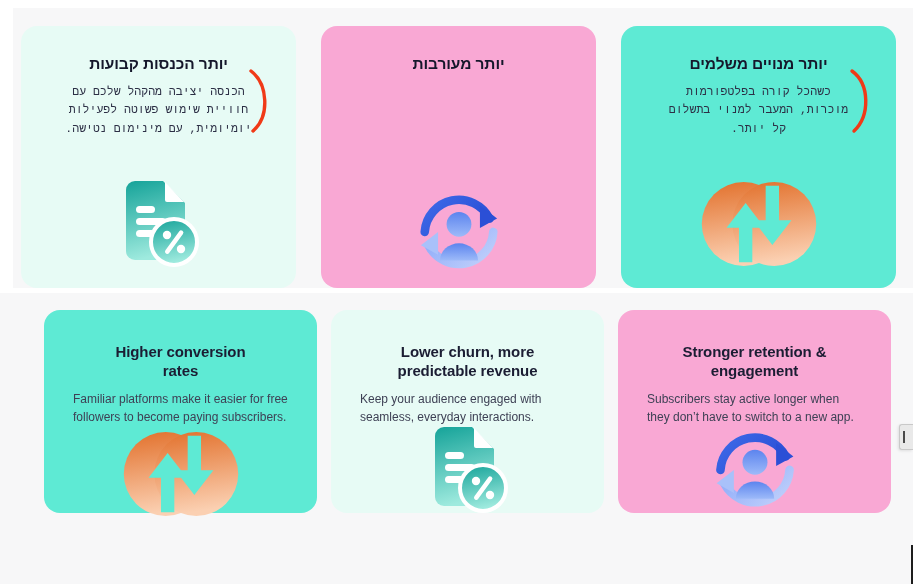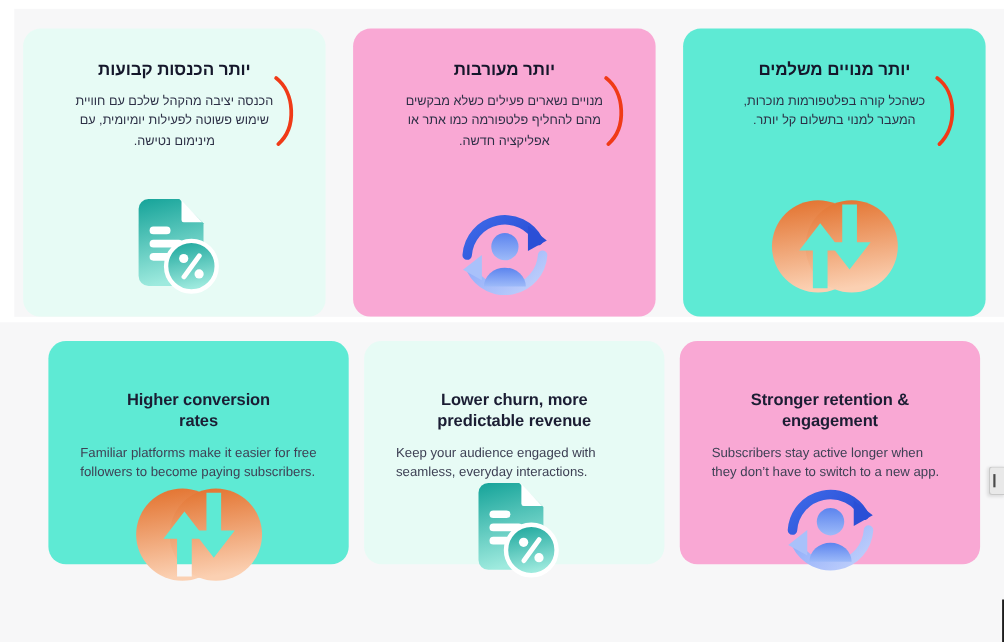--- a/index.html
+++ b/index.html
@@ -68,21 +68,21 @@
     align-items: center;
   }
   #row-hebrew .card {
     width: 275px;
     height: 262px;
     padding-top: 28px;
   }
   #row-english .card {
     width: 273px;
     height: 203px;
-    padding-top: 44px;
+    padding-top: 32px;
   }
 
   .card.mint   { background: #e7fbf5; }
   .card.periwinkle { background: #f9a8d4; }
   .card.peach  { background: #5eead4; }
 
   .card-title {
     margin: 0;
     font-size: 15px;
     font-weight: 700;
@@ -109,20 +109,21 @@
     font-weight: 700;
     color: #15172b;
   }
   .card.rtl .card-body {
     text-align: center;
     font-size: 11.5px;
     color: #2c2f45;
     max-width: 200px;
     line-height: 1.62;
     margin-top: 9px;
+    font-family: Liberation Mono, monospace;
   }
 
   
   .body-wrap {
     position: relative;
     display: flex;
     justify-content: center;
     width: 100%;
   }
   .brace {
@@ -226,26 +227,20 @@
             <circle cx="56" cy="62" r="23" fill="url(#gdoc1)" stroke="#ffffff" stroke-width="4"></circle>
             <circle cx="49" cy="55" r="4.2" fill="#ffffff"></circle>
             <circle cx="63" cy="69" r="4.2" fill="#ffffff"></circle>
             <rect x="54" y="48" width="4.5" height="28" rx="2.2" fill="#ffffff" transform="rotate(36 56 62)"></rect>
           </svg>
         </div>
       </div>
 
       <div class="card rtl periwinkle">
         <h3 class="card-title">יותר מעורבות</h3>
-        <div class="body-wrap">
-          <p class="card-body">מנויים נשארים פעילים כשלא מבקשים מהם להחליף פלטפורמה כמו אתר או אפליקציה חדשה.</p>
-          <svg class="brace right" viewBox="0 0 26 66">
-            <path d="M3 3 C 20 16, 22 48, 5 63" fill="none" stroke="#f03a17" stroke-width="3.4" stroke-linecap="round"></path>
-          </svg>
-        </div>
         <div class="card-icon">
           <svg class="icon-user" viewBox="0 0 100 84">
             <defs>
               <linearGradient id="gtop1" x1="0" y1="0" x2="1" y2="0.5">
                 <stop offset="0%" stop-color="#3d6ae8"></stop>
                 <stop offset="100%" stop-color="#2b4fd6"></stop>
               </linearGradient>
               <linearGradient id="gbot1" x1="1" y1="1" x2="0" y2="0.4">
                 <stop offset="0%" stop-color="#c3d2fb"></stop>
                 <stop offset="100%" stop-color="#93affa"></stop>

